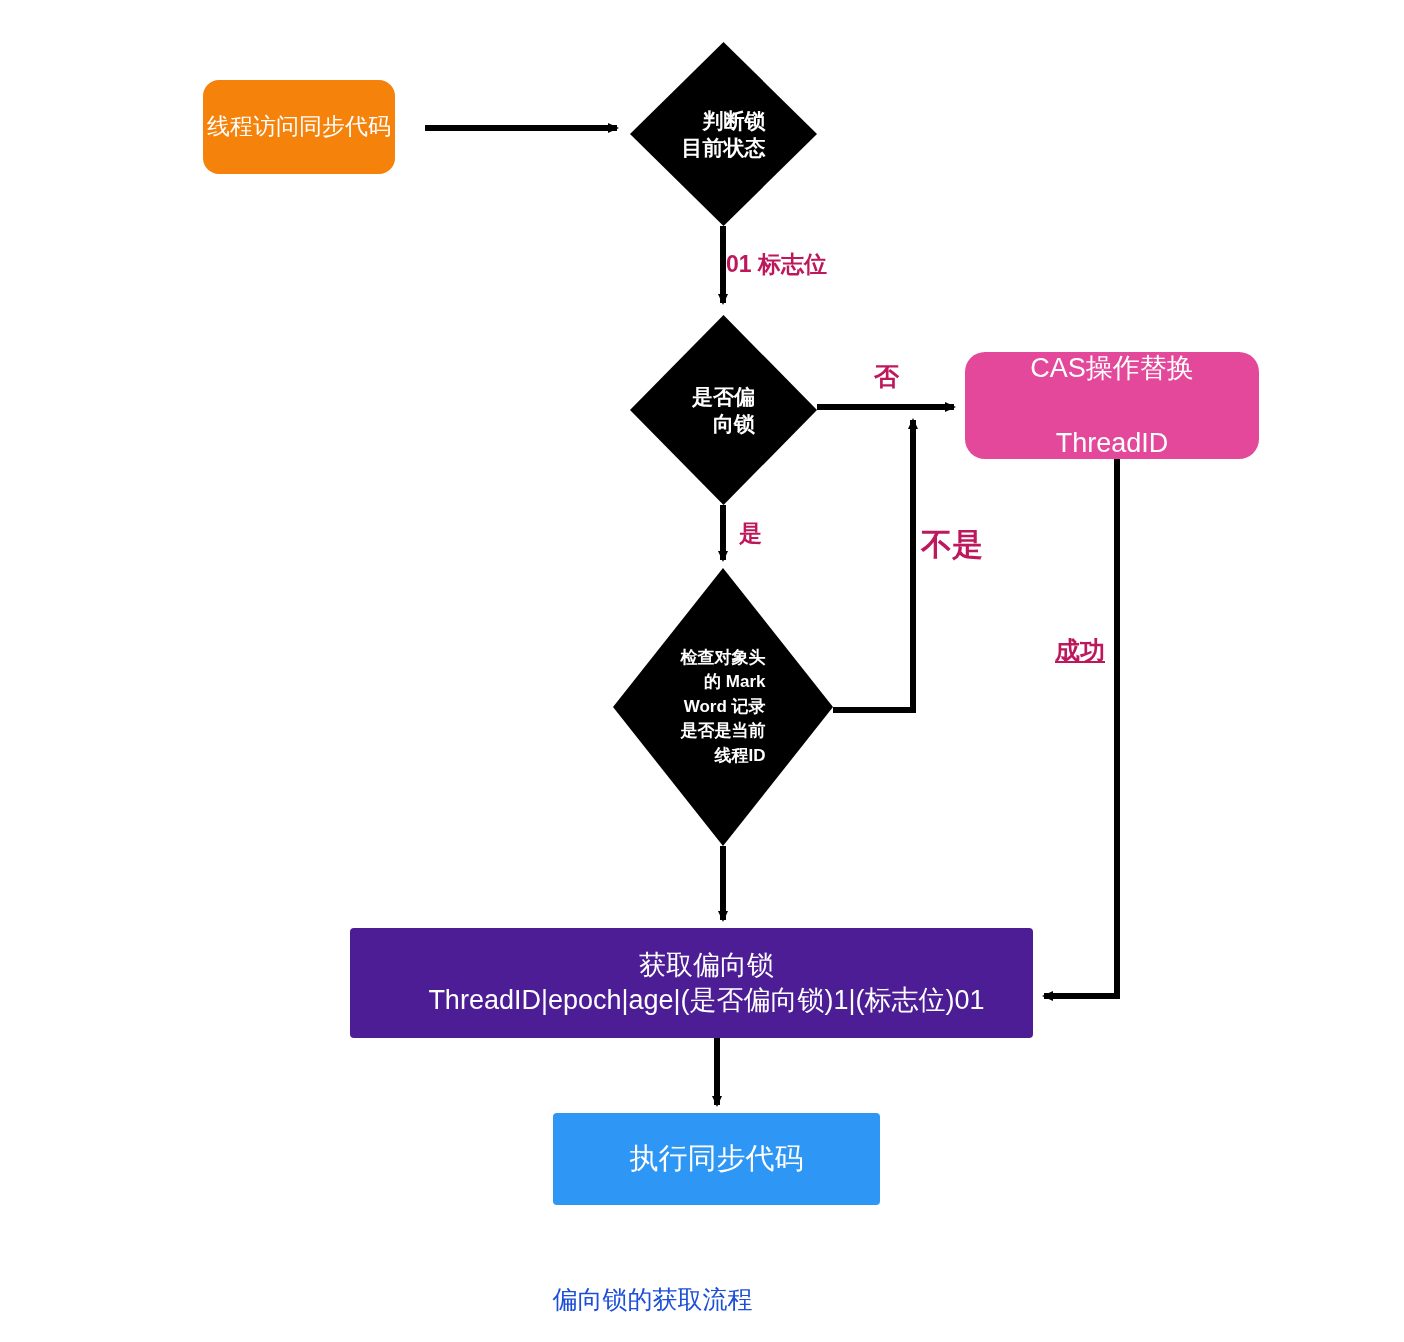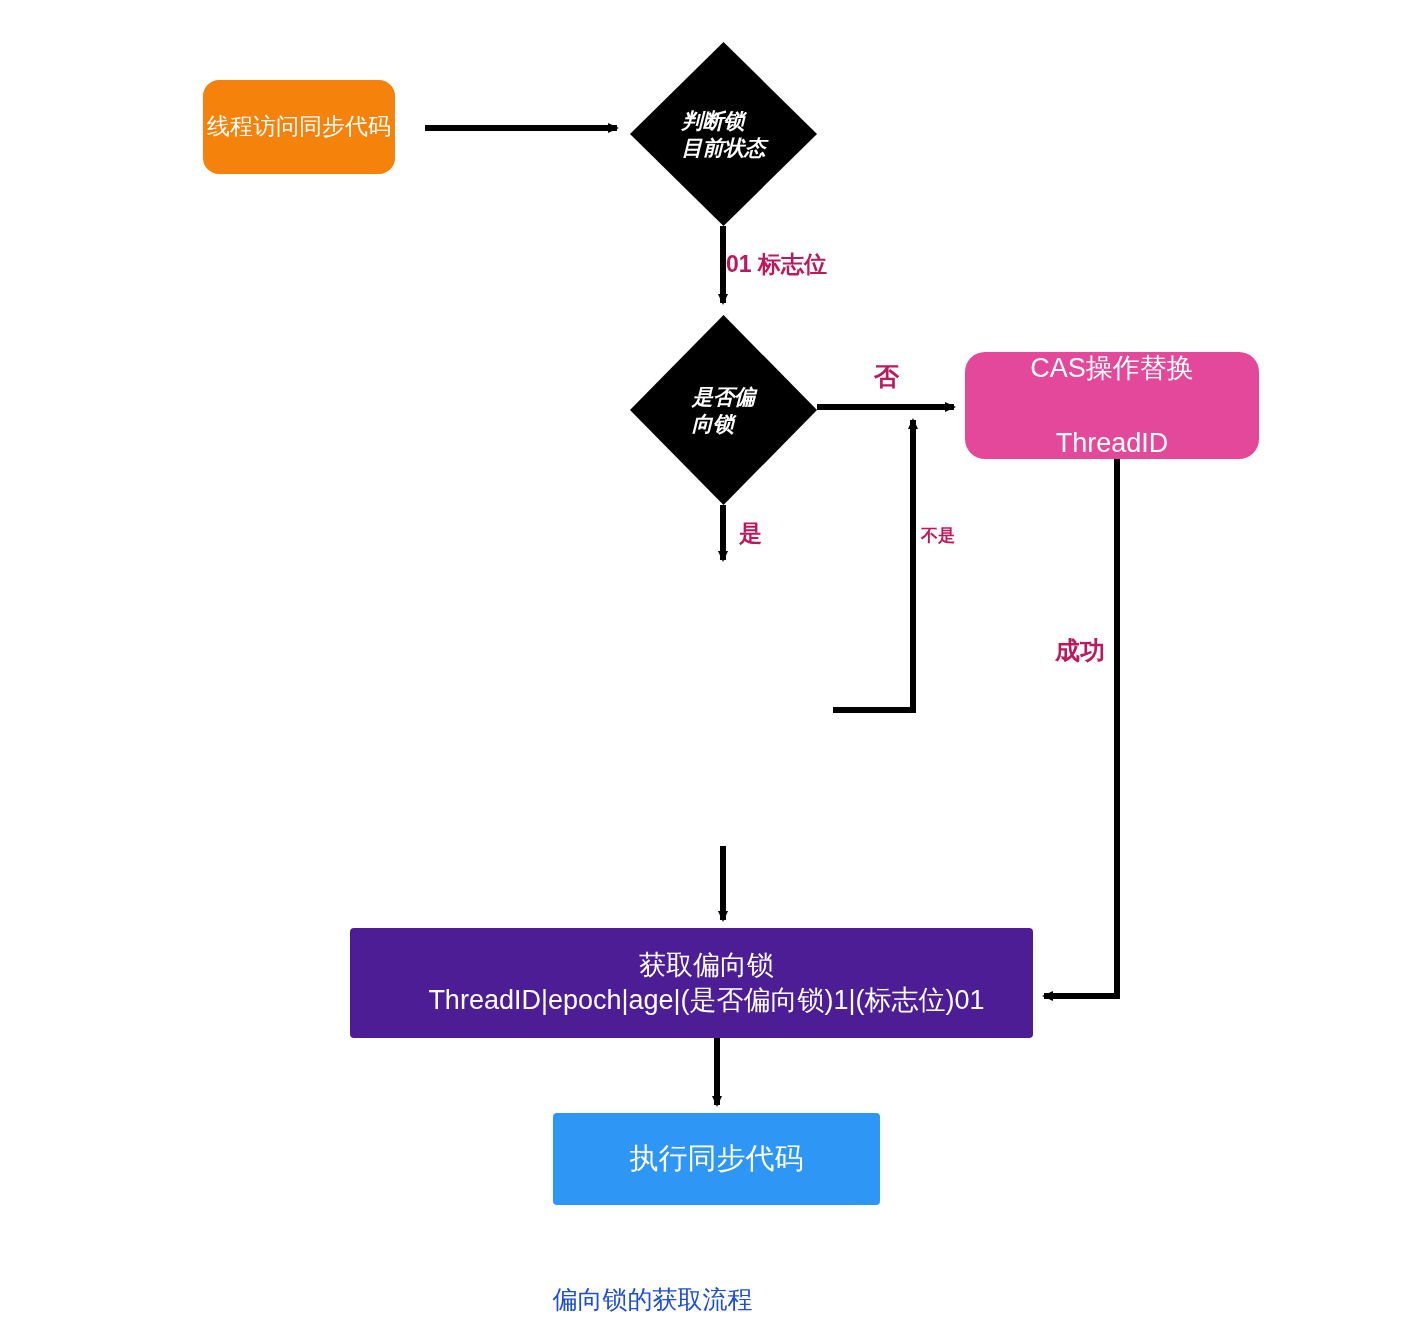--- a/index.html
+++ b/index.html
@@ -79,24 +79,23 @@
   .diamond .shape {
     position: absolute;
     left: 0; top: 0; width: 100%; height: 100%;
     background: #000000;
     clip-path: polygon(50% 0%, 100% 50%, 50% 100%, 0% 50%);
   }
   .diamond .dtext {
     position: relative;
     z-index: 2;
     color: #ffffff;
-    text-align: left;
+    text-align: right;
     font-weight: 700;
     line-height: 1.30;
-    font-style: italic;
   }
   .diamond .line { display: block; white-space: nowrap; }
 
   #diamond-lockstate { left: 630px; top: 42px; width: 187px; height: 184px; }
   #diamond-lockstate .dtext { font-size: 21px; }
 
   #diamond-isbiased { left: 630px; top: 315px; width: 187px; height: 190px; }
   #diamond-isbiased .dtext { font-size: 21px; }
 
   #diamond-markword { left: 613px; top: 568px; width: 220px; height: 278px; }
@@ -105,22 +104,22 @@
   
   .edge-label {
     position: absolute;
     color: #be185d;
     font-weight: 700;
     white-space: nowrap;
   }
   #label-flag   { left: 726px; top: 249px; font-size: 23px; }
   #label-no     { left: 874px; top: 360px; font-size: 25px; }
   #label-yes    { left: 739px; top: 518px; font-size: 23px; }
-  #label-notis  { left: 921px; top: 524px; font-size: 17px; }
-  #label-ok     { left: 1055px; top: 634px; font-size: 25px; }
+  #label-notis  { left: 921px; top: 524px; font-size: 31px; }
+  #label-ok     { left: 1055px; top: 634px; font-size: 25px; text-decoration: underline; }
 
   
   #caption {
     position: absolute;
     left: 0;
     top: 1283px;
     width: 1305px;
     text-align: center;
     color: #1d4ed8;
     font-size: 25px;
@@ -188,20 +187,30 @@
   </div>
 
   <div class="diamond" id="diamond-isbiased">
     <div class="shape"></div>
     <div class="dtext">
       <span class="line">是否偏</span>
       <span class="line">向锁</span>
     </div>
   </div>
 
+  <div class="diamond" id="diamond-markword">
+    <div class="shape"></div>
+    <div class="dtext">
+      <span class="line">检查对象头</span>
+      <span class="line">的 Mark</span>
+      <span class="line">Word 记录</span>
+      <span class="line">是否是当前</span>
+      <span class="line">线程ID</span>
+    </div>
+  </div>
 
   <div class="node-box" id="node-cas">
     <span class="line">CAS操作替换</span>
     <span class="line">ThreadID</span>
   </div>
 
   <div class="node-box" id="node-acquire">
     <span class="line">获取偏向锁</span>
     <span class="line">ThreadID|epoch|age|(是否偏向锁)1|(标志位)01</span>
   </div>

